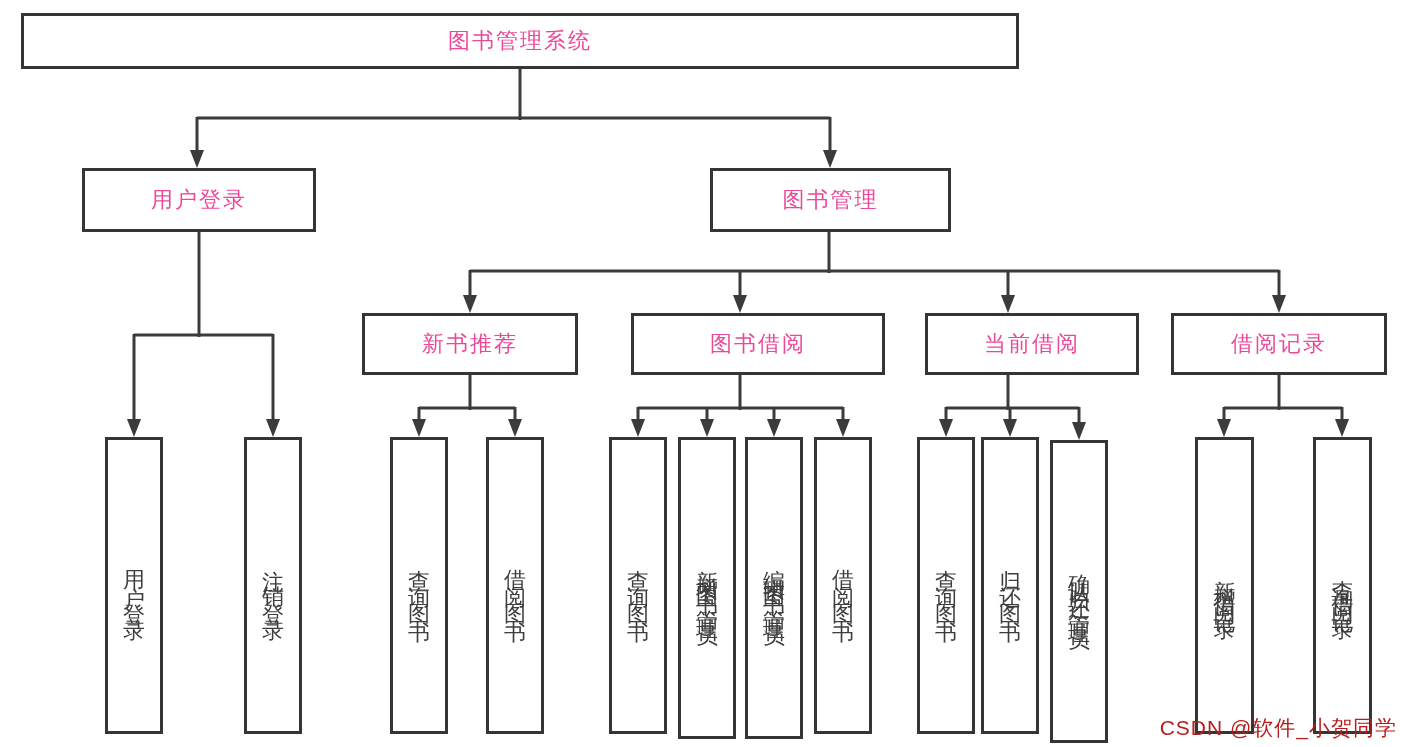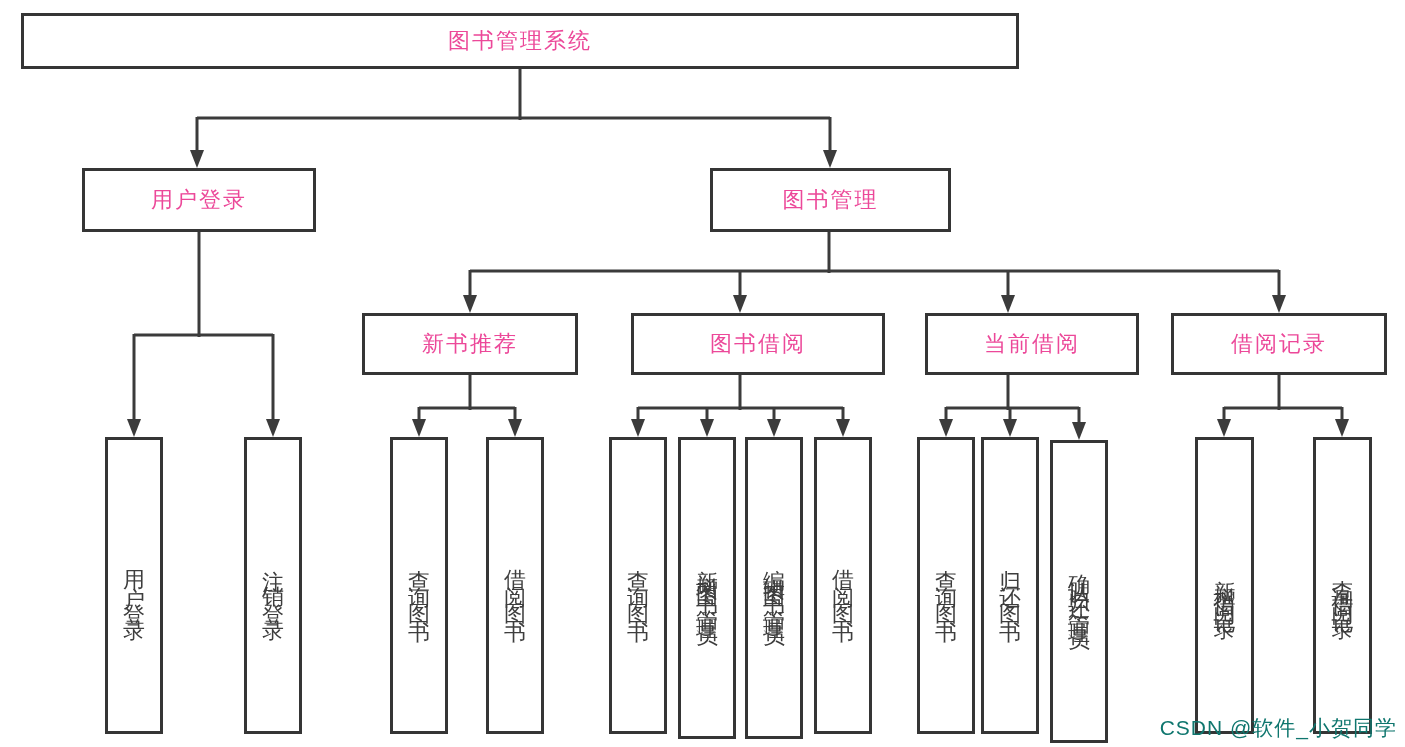--- a/index.html
+++ b/index.html
@@ -47,21 +47,21 @@
   }
   .v-label.long {
     letter-spacing: 8px;
   }
   .watermark {
     position: absolute;
     top: 714px;
     right: 8px;
     font-size: 21px;
     letter-spacing: 1px;
-    color: #0f766e;
+    color: #b91c1c;
     white-space: nowrap;
   }
 </style>
 </head>
 <body>
 
 <div class="stage">
 
   <svg class="connectors" width="1405" height="747" viewBox="0 0 1405 747" stroke="#3b3b3b" stroke-width="3" fill="#3b3b3b">
 

